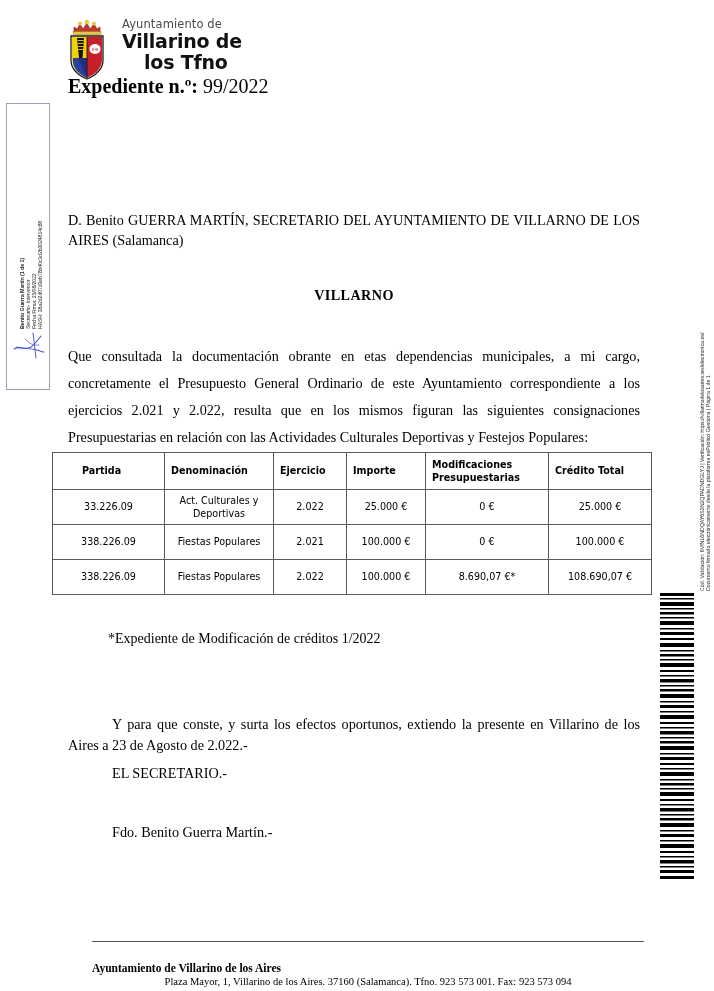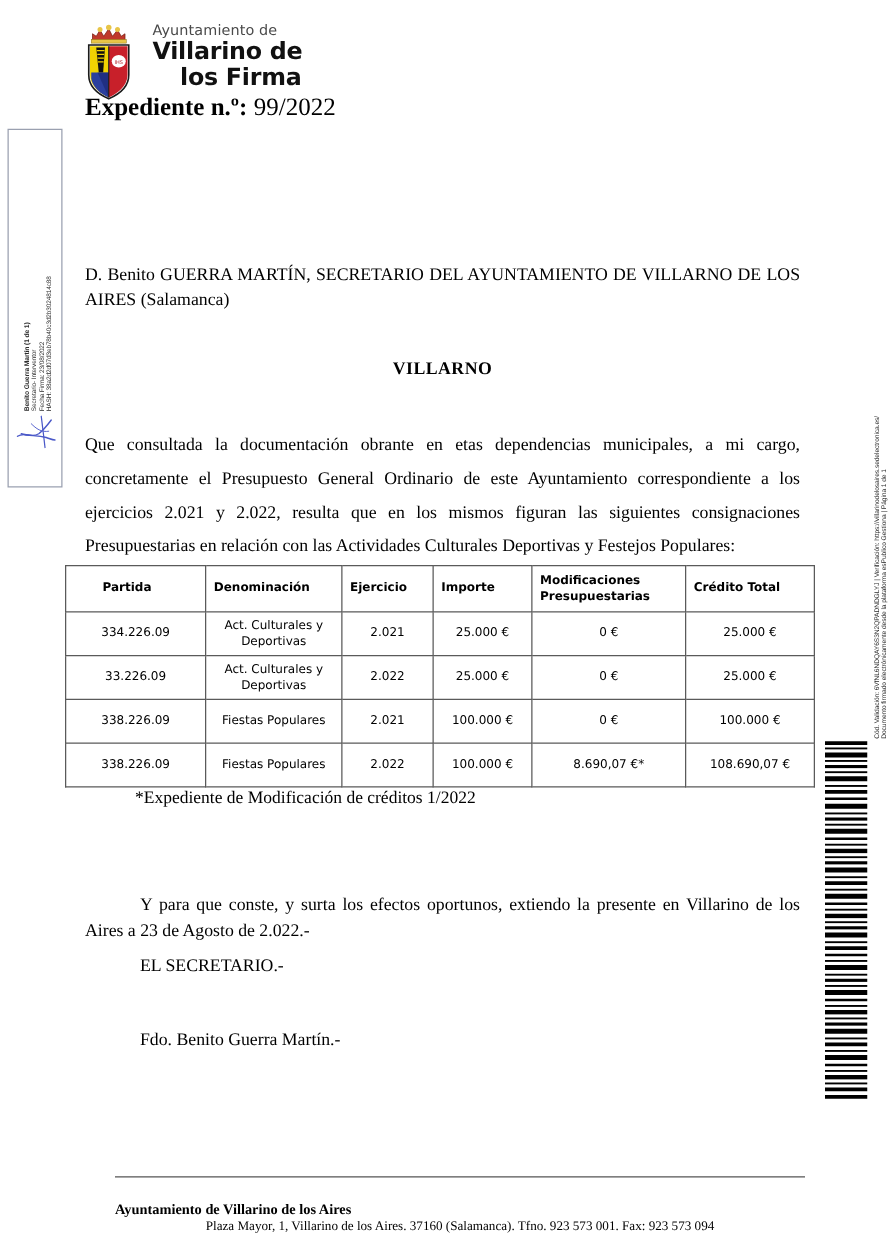--- a/index.html
+++ b/index.html
@@ -300,21 +300,21 @@
     <path d="M14 40 L23 40 L23 60 Z" fill="#17236b" opacity="0.55"></path>
 
     <path d="M23 19 L38 19 L38 42 C37.8 51.4, 29.5 57, 23 60 Z" fill="#c8202a"></path>
     <ellipse cx="31" cy="31" rx="5.6" ry="5" fill="#ffffff"></ellipse>
     <text x="31" y="33" font-size="4" text-anchor="middle" fill="#b01c24" font-family="DejaVu Sans, sans-serif">IHS</text>
     <path d="M23 19 L23 60" stroke="#1a1a1a" stroke-width="0.9"></path>
   </svg>
   <div class="logo-text">
     <div class="logo-top">Ayuntamiento de</div>
     <div class="logo-main">Villarino de</div>
-    <div class="logo-main logo-main-2">los Firma</div>
+    <div class="logo-main logo-main-2">los Tfno</div>
   </div>
 </div>
 
 <div class="expediente">
   <b>Expediente n.º:</b>
   <span>99/2022</span>
 </div>
 
 <div class="body-col addressee">D. Benito GUERRA MARTÍN, SECRETARIO DEL AYUNTAMIENTO DE VILLARNO DE LOS AIRES (Salamanca)</div>
 
@@ -327,28 +327,20 @@
     <tr>
       <th class="c-partida">Partida</th>
       <th class="c-denom">Denominación</th>
       <th class="c-ejerc">Ejercicio</th>
       <th class="c-import">Importe</th>
       <th class="c-modif">Modificaciones Presupuestarias</th>
       <th class="c-credito">Crédito Total</th>
     </tr>
   </thead>
   <tbody>
-    <tr>
-      <td>334.226.09</td>
-      <td>Act. Culturales y Deportivas</td>
-      <td>2.021</td>
-      <td>25.000 €</td>
-      <td>0 €</td>
-      <td>25.000 €</td>
-    </tr>
     <tr>
       <td>33.226.09</td>
       <td>Act. Culturales y Deportivas</td>
       <td>2.022</td>
       <td>25.000 €</td>
       <td>0 €</td>
       <td>25.000 €</td>
     </tr>
     <tr>
       <td>338.226.09</td>

